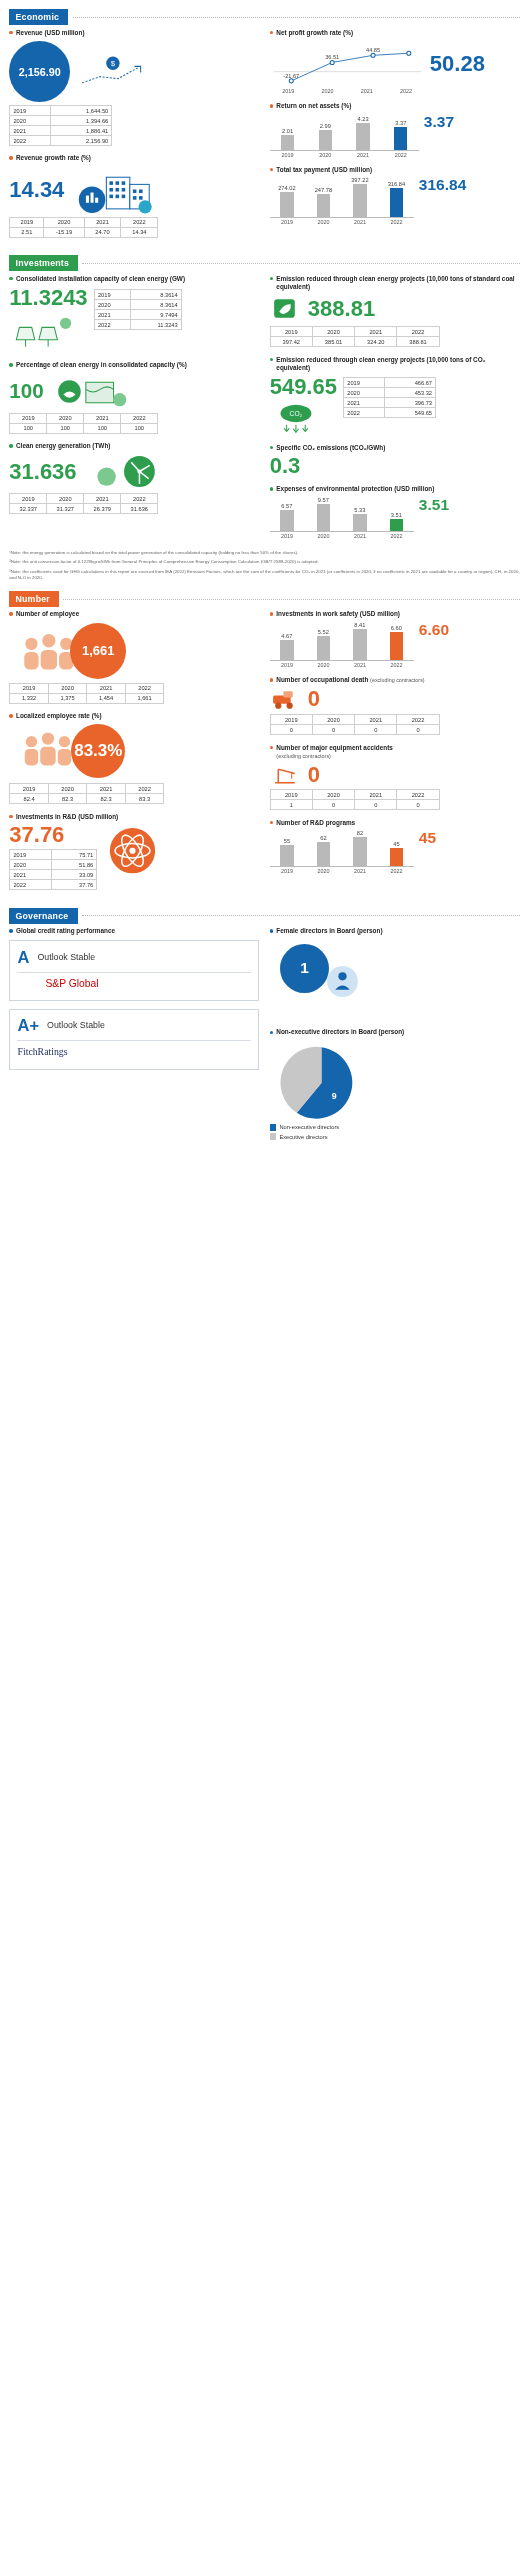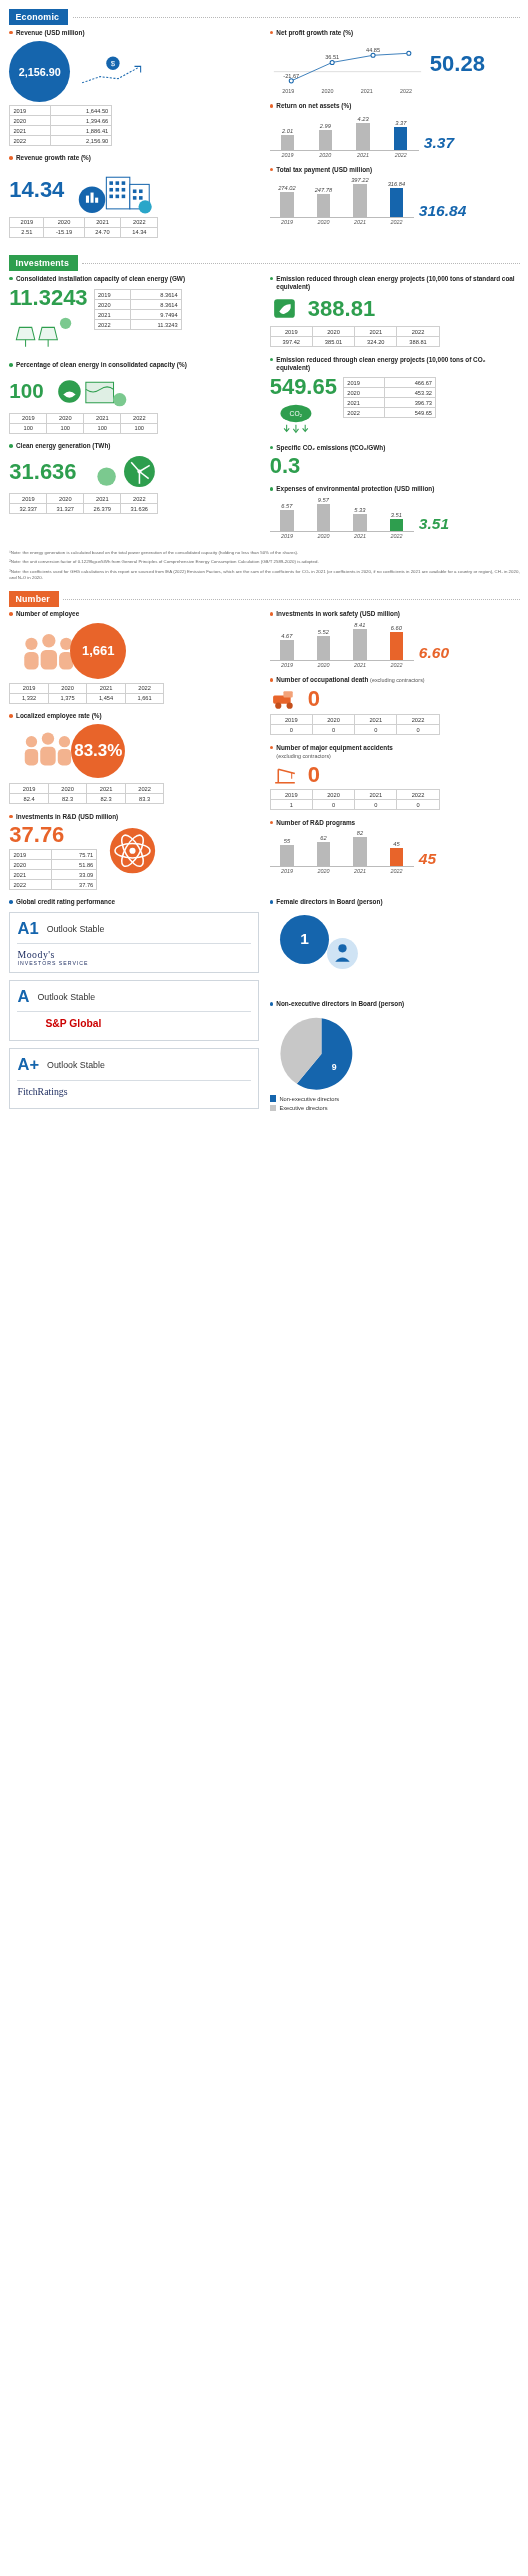--- a/index.html
+++ b/index.html
@@ -56,33 +56,33 @@
   .bars { display: flex; align-items: flex-end; gap: 8.2px; height: 36px; padding: 0 3.1px; }
   .barwrap { flex: 1; display: flex; flex-direction: column; align-items: center; justify-content: flex-end; height: 100%; }
   .barval { font-size: 5.7px; color: #444; margin-bottom: 1px; }
   .bar { width: 13.4px; background: #b9b9b9; }
   .bar.hl-blue { background: #1565ad; }
   .bar.hl-orange { background: #e8642a; }
   .bar.hl-green { background: #2e9e4e; }
   .axis { border-top: 0.5px solid #bbb; display: flex; gap: 8.2px; padding: 1px 3.1px 0 3.1px; }
   .axis div { flex: 1; text-align: center; font-size: 5.4px; color: #555; }
 
-  .chartrow { display: flex; align-items: flex-end; gap: 5.2px; font-style: italic; }
+  .chartrow { display: flex; gap: 5.2px; }
   .chartrow .big { font-size: 15.5px; font-weight: bold; line-height: 1; padding-bottom: 7.2px; }
 
   .note { font-size: 4.4px; color: #666; line-height: 1.45; margin-top: 3.1px; }
 
   
   .gcard { border: 0.5px solid #cfd6dd; padding: 6.2px 7.2px; margin-bottom: 7.2px; position: relative; height: 61px; }
   .gcard .grade { font-size: 16.5px; font-weight: bold; color: #1565ad; display: inline-block; vertical-align: middle; }
   .gcard .outlook { font-size: 8.8px; color: #333; display: inline-block; margin-left: 6.2px; vertical-align: middle; }
   .gcard hr { border: none; border-top: 0.5px solid #d7dde3; margin: 5.2px 0; }
   .moody { color: #1a2a5e; font-size: 9.8px; font-family: "Liberation Serif", serif; letter-spacing: 0.5px; }
   .moody small { display: block; font-size: 5.2px; letter-spacing: 1px; font-family: "Liberation Sans", sans-serif; }
-  .sp { color: #c00; font-size: 10.3px; font-weight: bold; padding-left: 28px; }
+  .sp { color: #c00; font-size: 10.3px; font-weight: normal; padding-left: 28px; }
   .fitch { color: #1a2a5e; font-size: 9.8px; font-family: "Liberation Serif", serif; }
 
   .legend { display: flex; flex-direction: column; gap: 2.6px; font-size: 5.7px; margin-top: 4.1px; }
   .legend div { display: flex; align-items: center; gap: 3.1px; }
   .sw { width: 6.7px; height: 6.7px; display: inline-block; }
 </style>
 </head>
 <body>
 
 <div class="page">
@@ -796,37 +796,32 @@
               <div>2021</div>
               <div>2022</div>
             </div>
           </div>
           <div class="big" style="color:#e8642a;">45</div>
         </div>
       </div>
     </div>
   </div>
 
+  <div class="section-head">
+    <div class="section-tag tag-gov">Governance</div>
+    <div class="dotline"></div>
+  </div>
 
   <div class="cols">
     <div class="col">
       <div class="blk-title" style="margin-bottom:5.2px;">
         <span class="bullet b-blue"></span>
         <span>Global credit rating performance</span>
       </div>
 
-      <div class="gcard">
-        <span class="grade">A1</span>
-        <span class="outlook">Outlook Stable</span>
-        <hr>
-        <div class="moody">
-          <span>Moody's</span>
-          <small>INVESTORS SERVICE</small>
-        </div>
-      </div>
 
       <div class="gcard">
         <span class="grade">A</span>
         <span class="outlook">Outlook Stable</span>
         <hr>
         <div class="sp">S&amp;P Global</div>
       </div>
 
       <div class="gcard">
         <span class="grade">A+</span>

